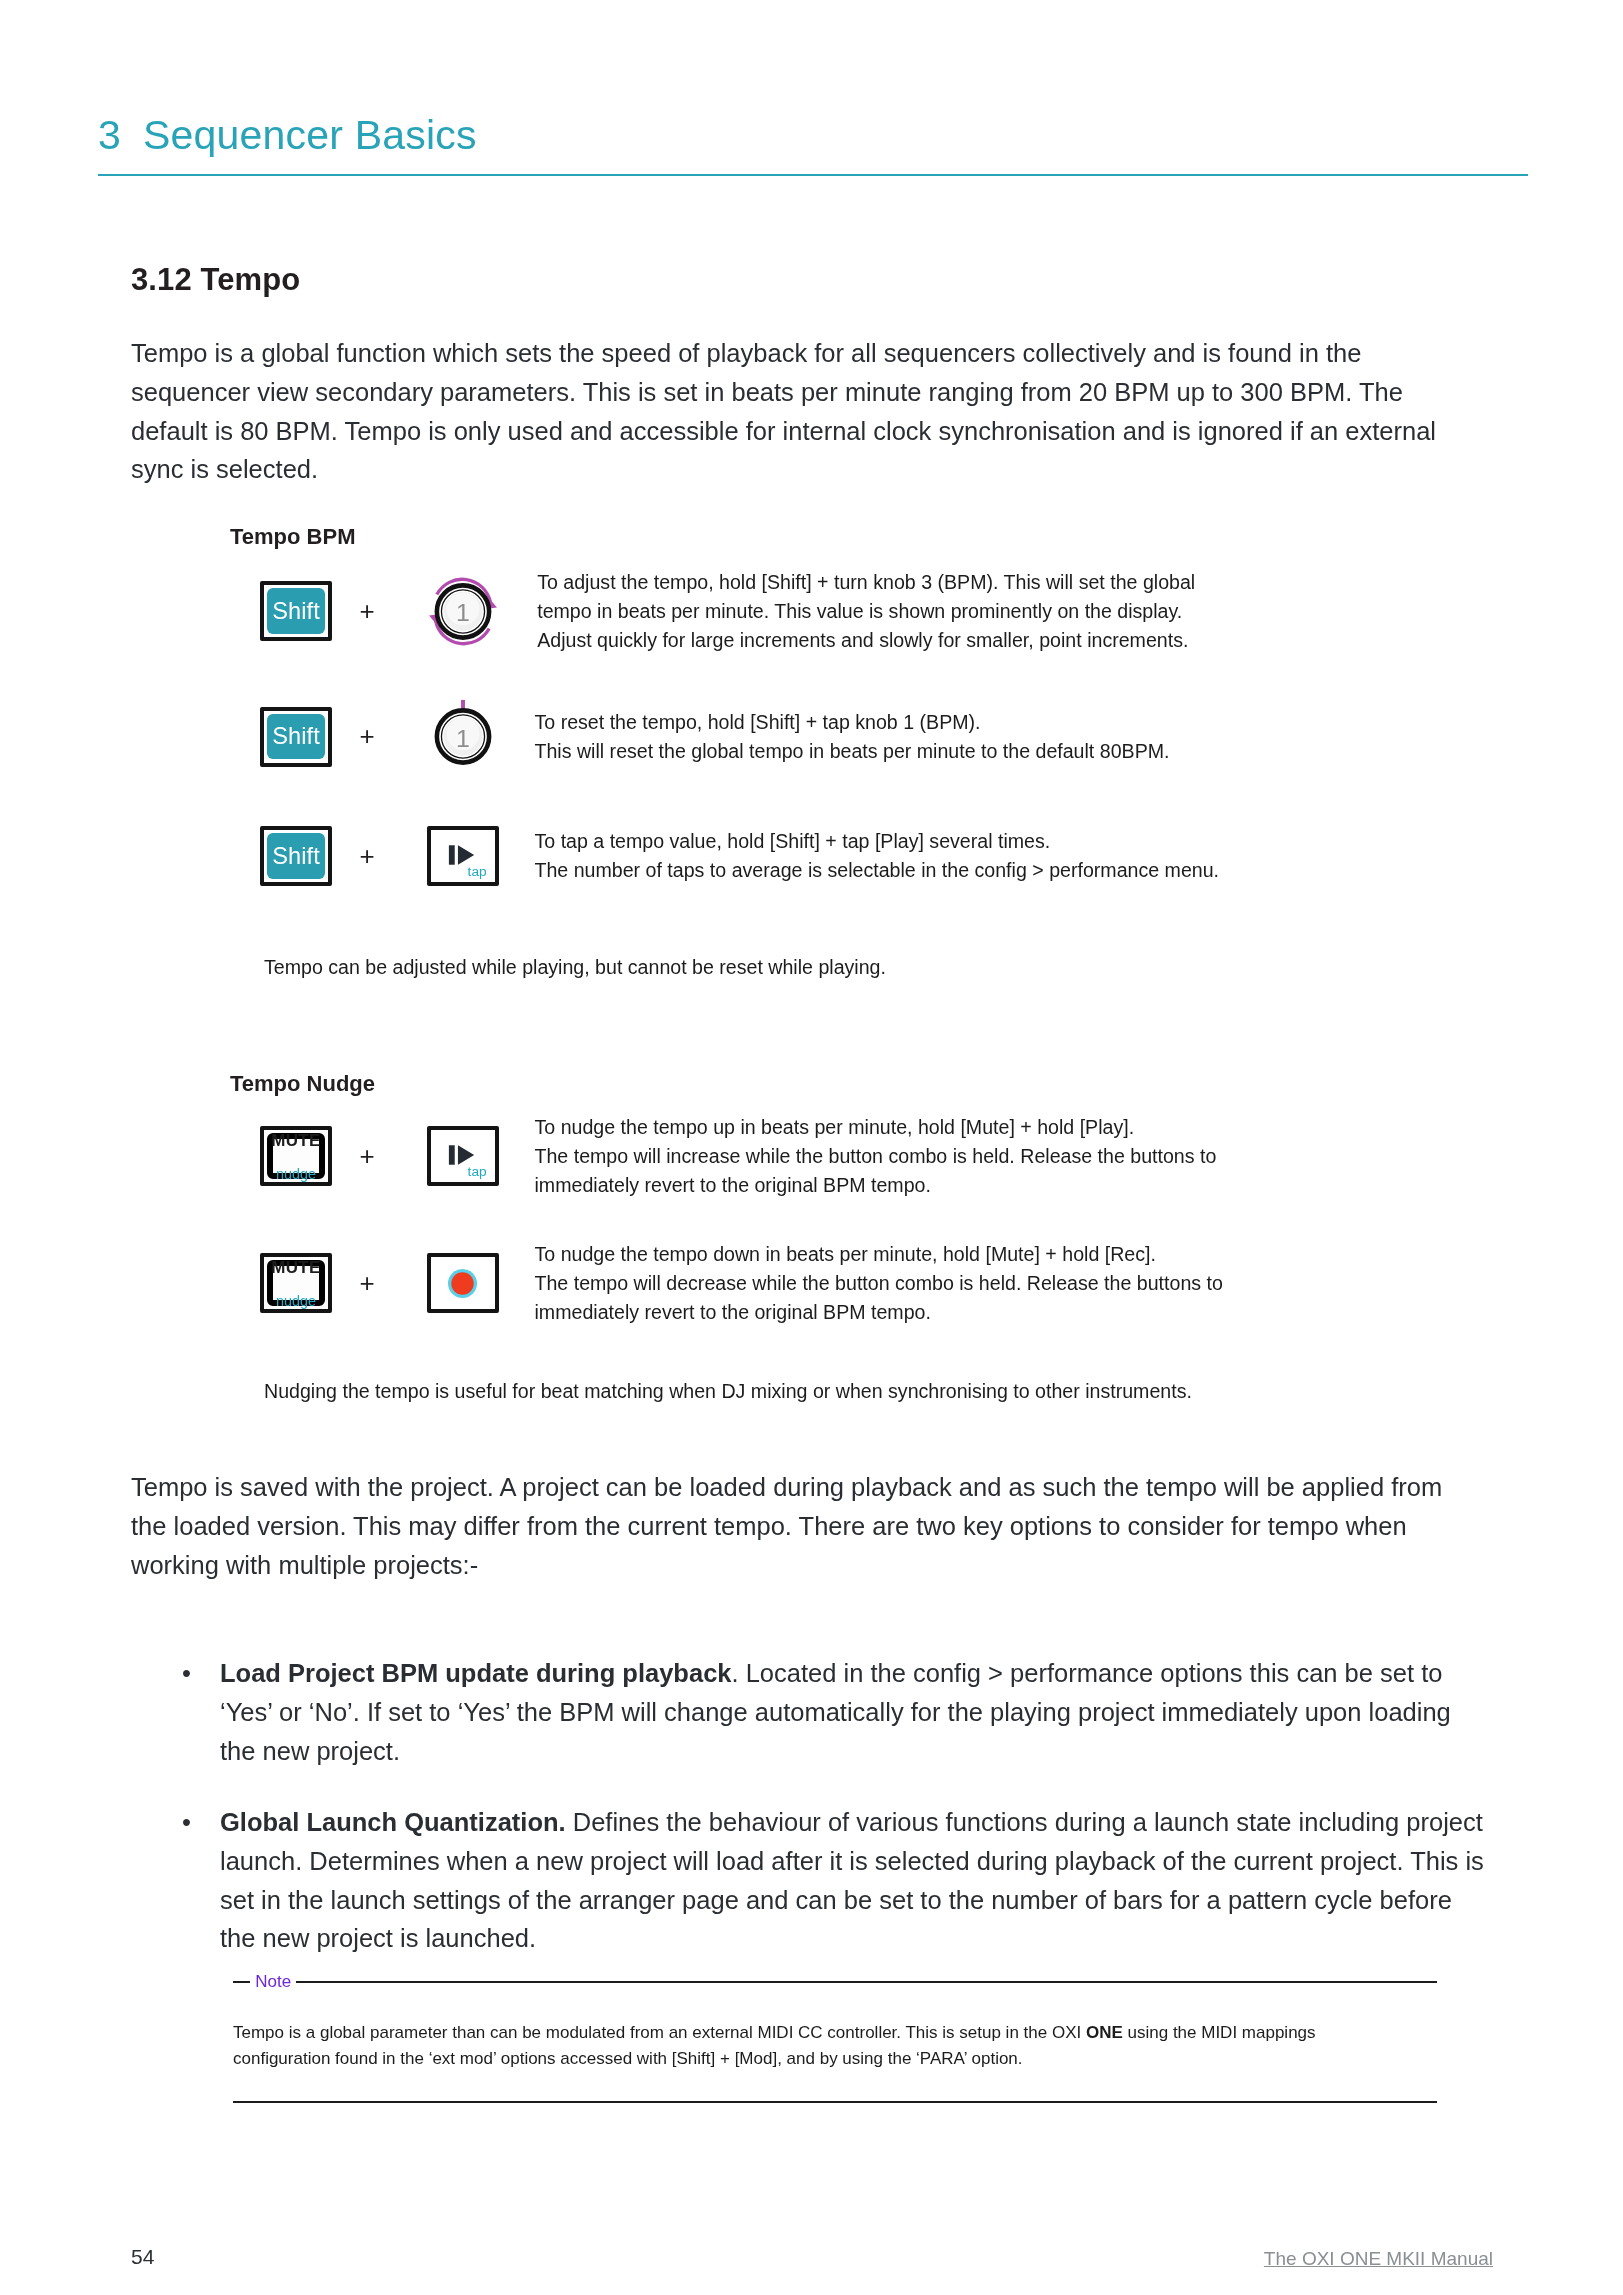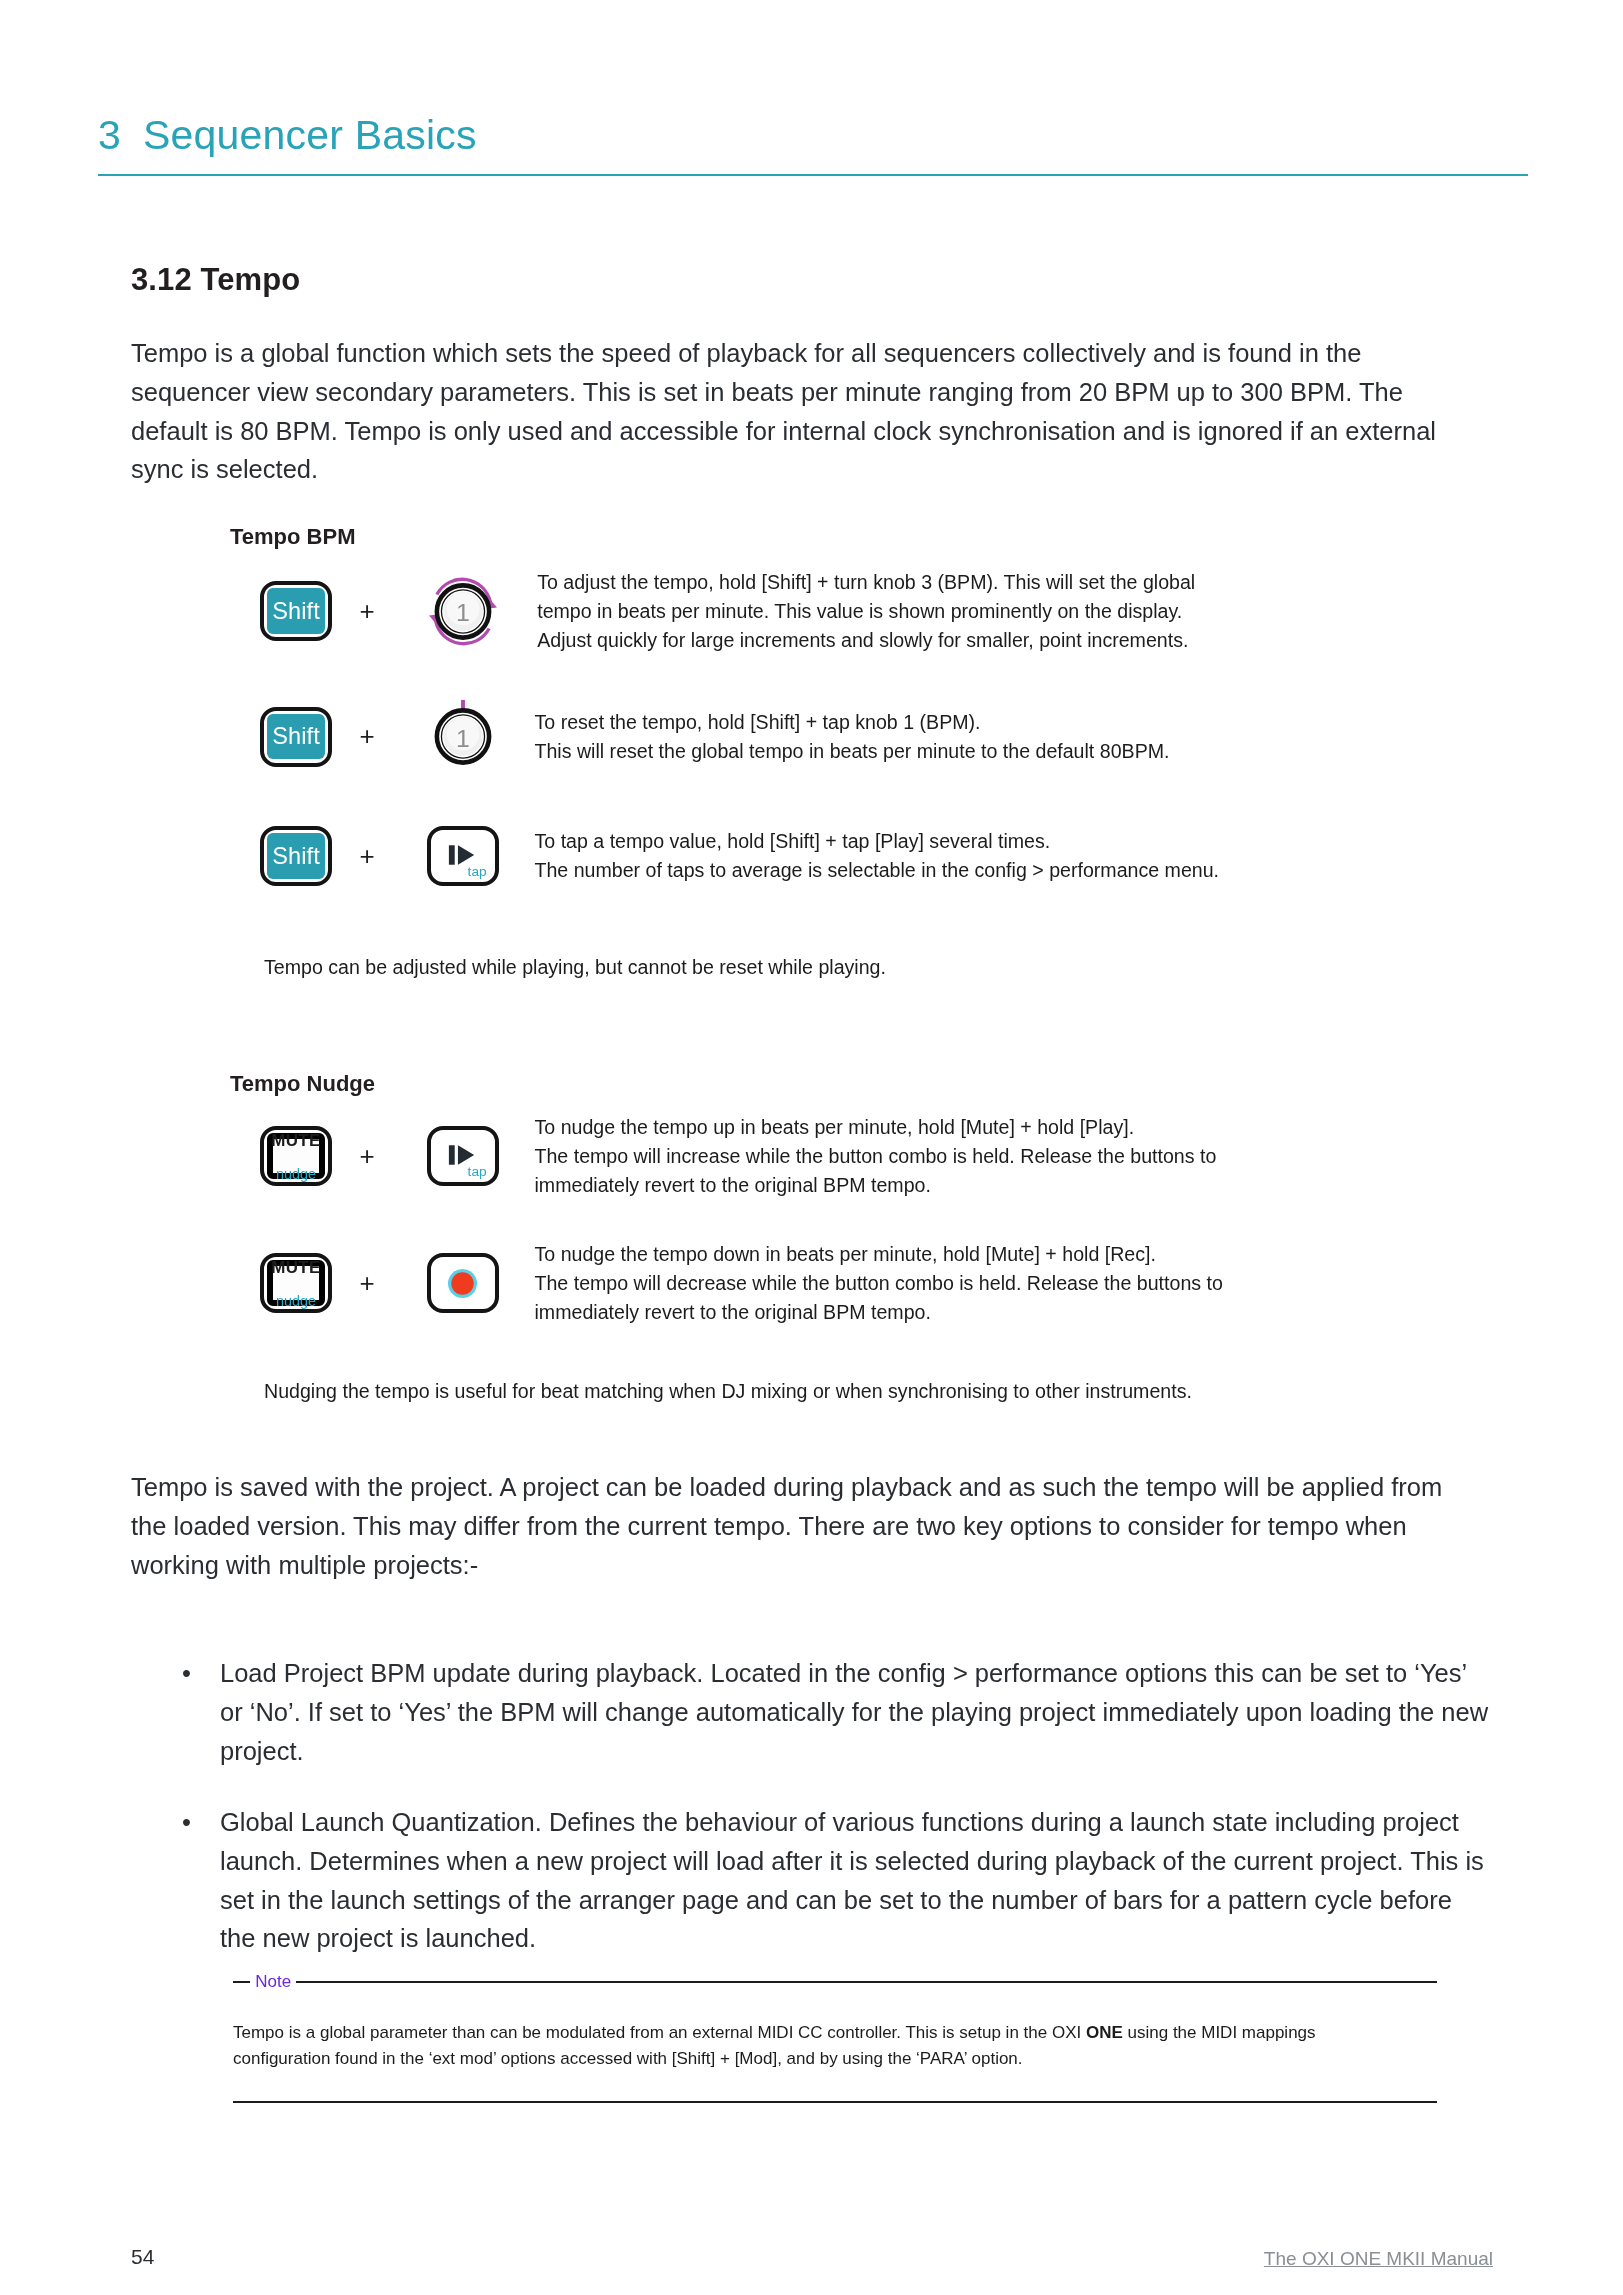--- a/index.html
+++ b/index.html
@@ -106,21 +106,21 @@
     align-items: center;
   }
   .hw-slot.wide { width: 131px; }
 
   
   .key {
     position: relative;
     width: 72px;
     height: 60px;
     border: 4.6px solid #141414;
-    border-radius: 16px;
+    border-radius: 2px;
     box-sizing: border-box;
     background: #ffffff;
     display: flex;
     flex-direction: column;
     align-items: center;
     justify-content: center;
   }
   .key-shift {
     background: #ffffff;
     padding: 3.3px;
@@ -221,21 +221,21 @@
     flex: none;
     font-size: 25.5px;
     line-height: 1.52;
     color: #2a2e33;
   }
   .bullet-text {
     font-size: 25.5px;
     line-height: 1.52;
     color: #2a2e33;
   }
-  .bullet-text b { font-weight: normal; }
+  .bullet-text b { font-weight: bold; }
 
   
   .note-box {
     position: absolute;
     left: 233px;
     top: 1970px;
     width: 1204px;
   }
   .note-top {
     position: relative;

